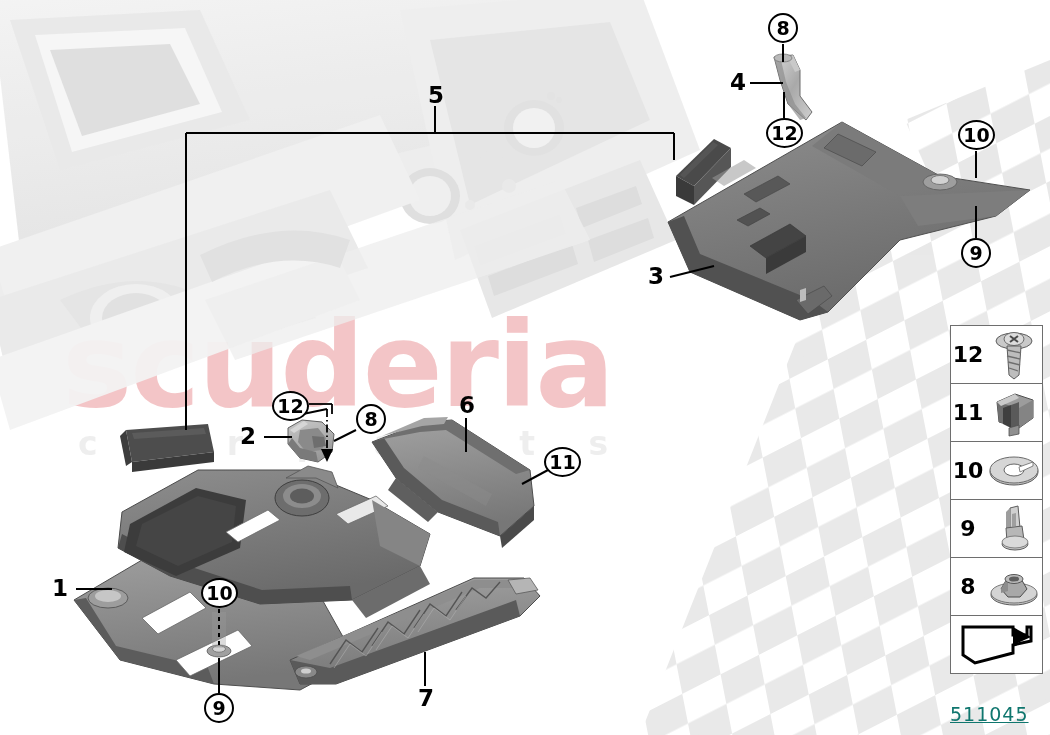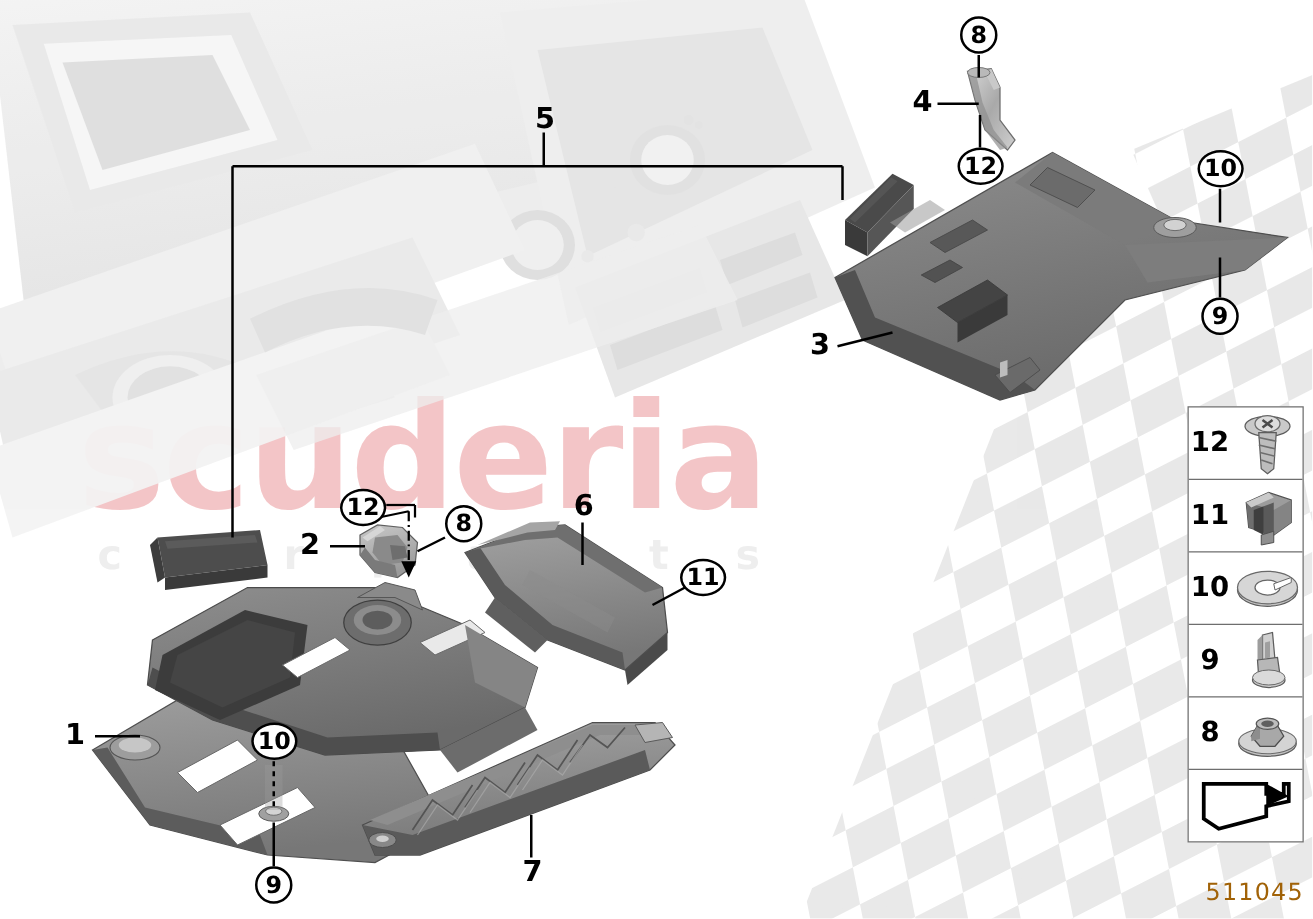--- a/index.html
+++ b/index.html
@@ -68,22 +68,23 @@
   .lg-row:last-child{border-bottom:none;}
   .lg-num{
     width:34px;text-align:center;
     font-size:22px;font-weight:bold;color:#000;
     font-family:"DejaVu Sans", sans-serif;
   }
   .lg-ico{flex:1;display:flex;align-items:center;justify-content:center;}
   .lg-arrow{height:57px;justify-content:center;}
   #partno{
     position:absolute;left:950px;top:703px;width:93px;
-    text-align:right;font-size:19px;color:#a16207;letter-spacing:1px;
-    font-family:"DejaVu Sans", sans-serif;
+    text-align:left;font-size:19px;color:#0f766e;letter-spacing:1px;
+    font-family:"DejaVu Sans", sans-serif;
+    text-decoration:underline;
   }
 </style>
 </head>
 <body>
 
 <div id="stage">
 
   <svg class="wm-flag" width="1050" height="735" viewBox="0 0 1050 735">
     <defs>
       <clipPath id="flagClip">

